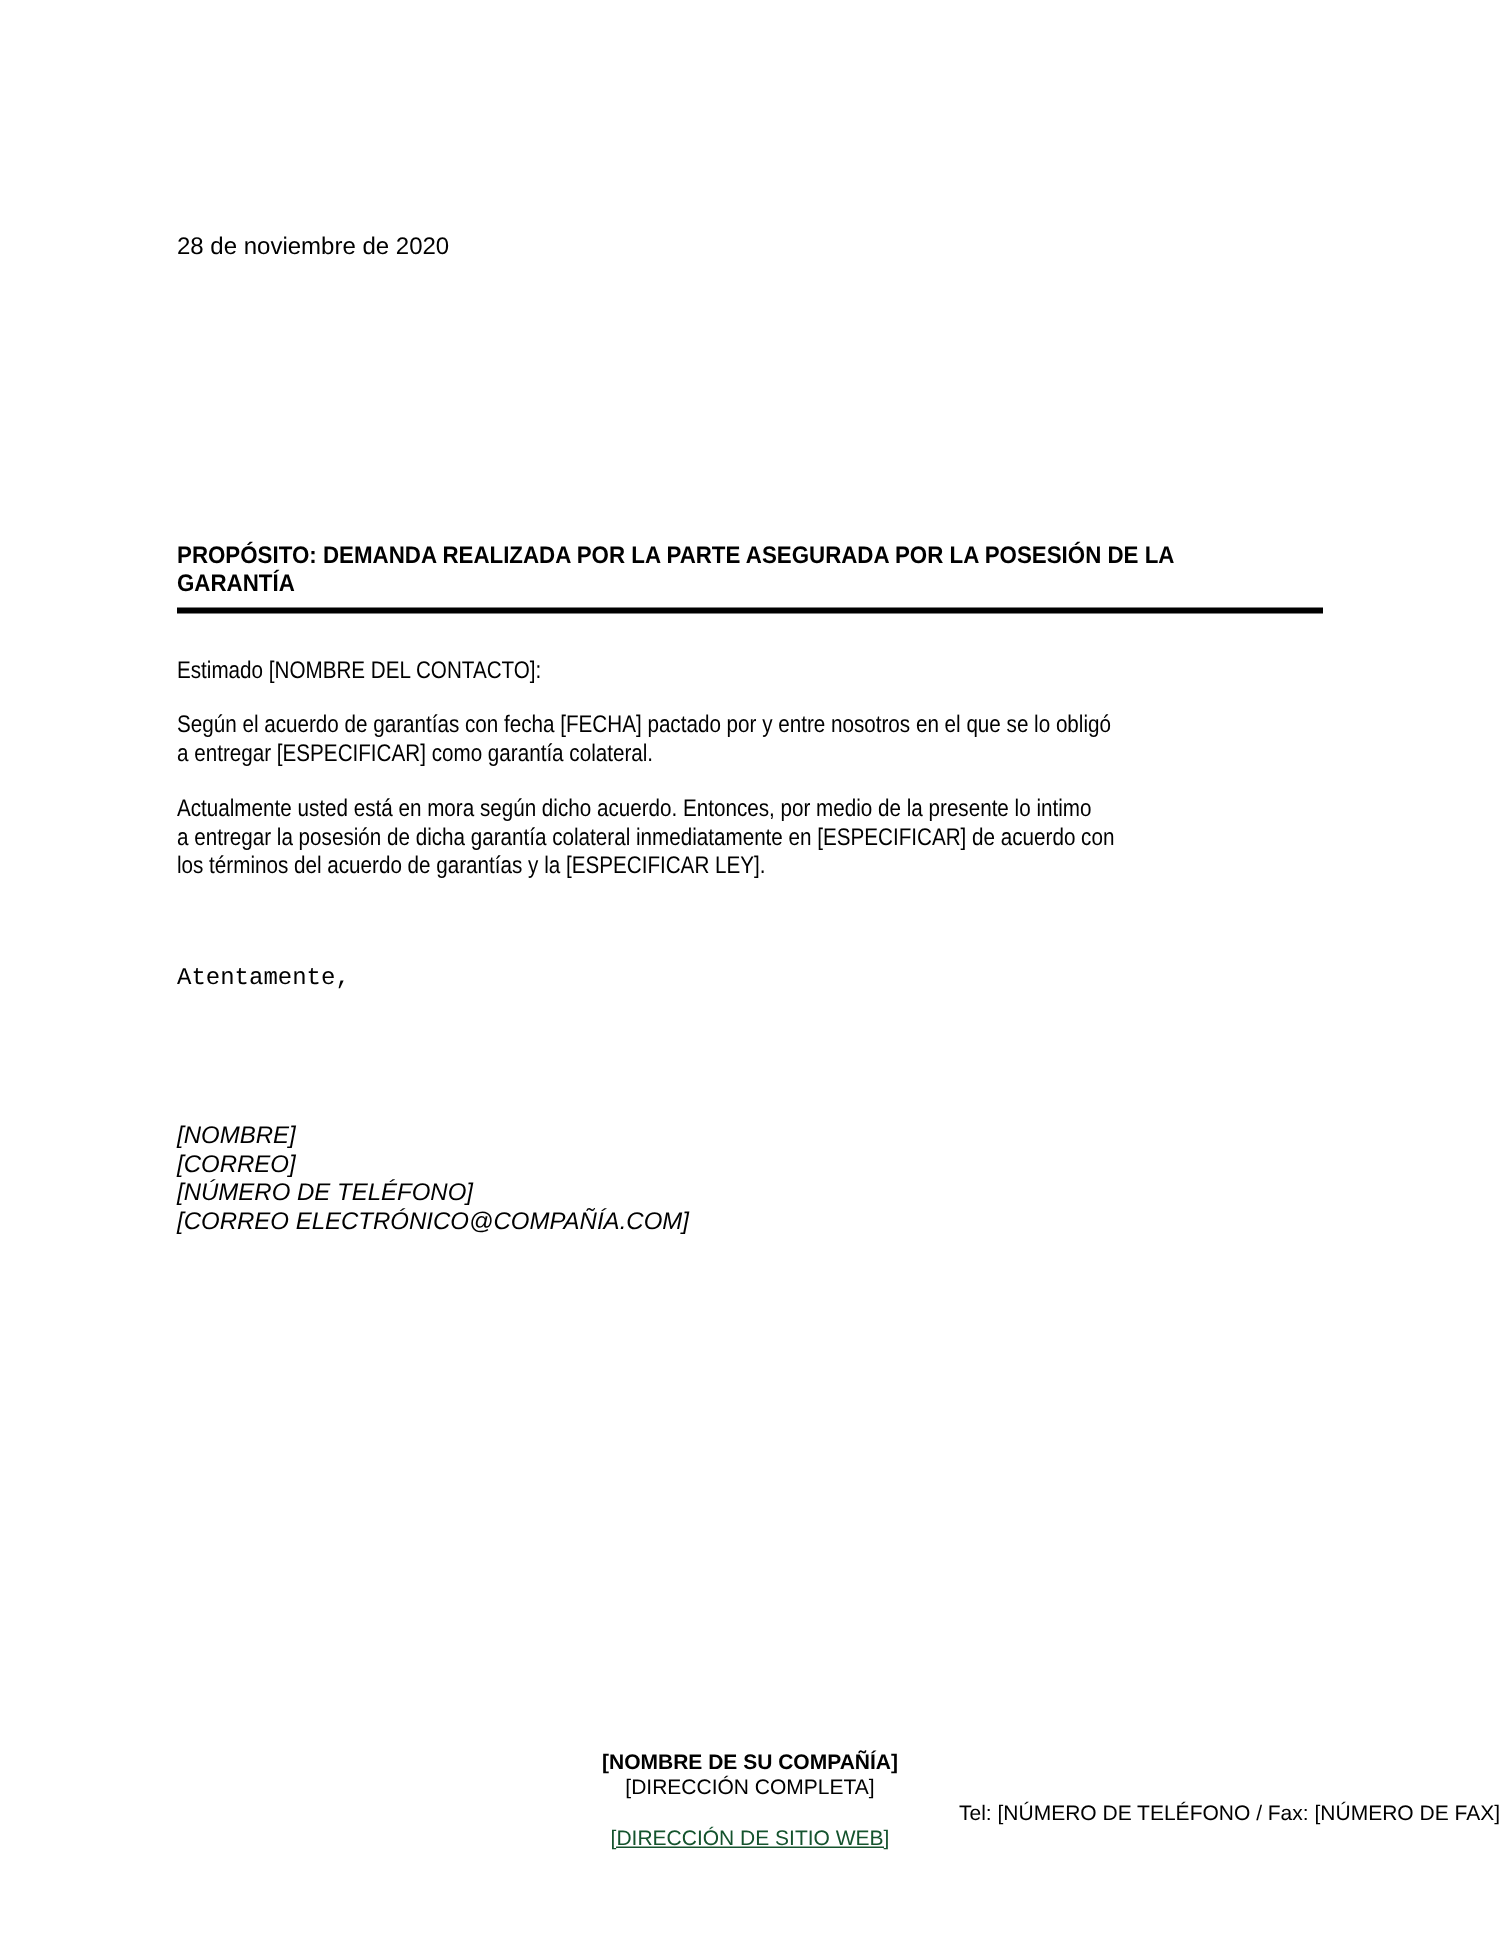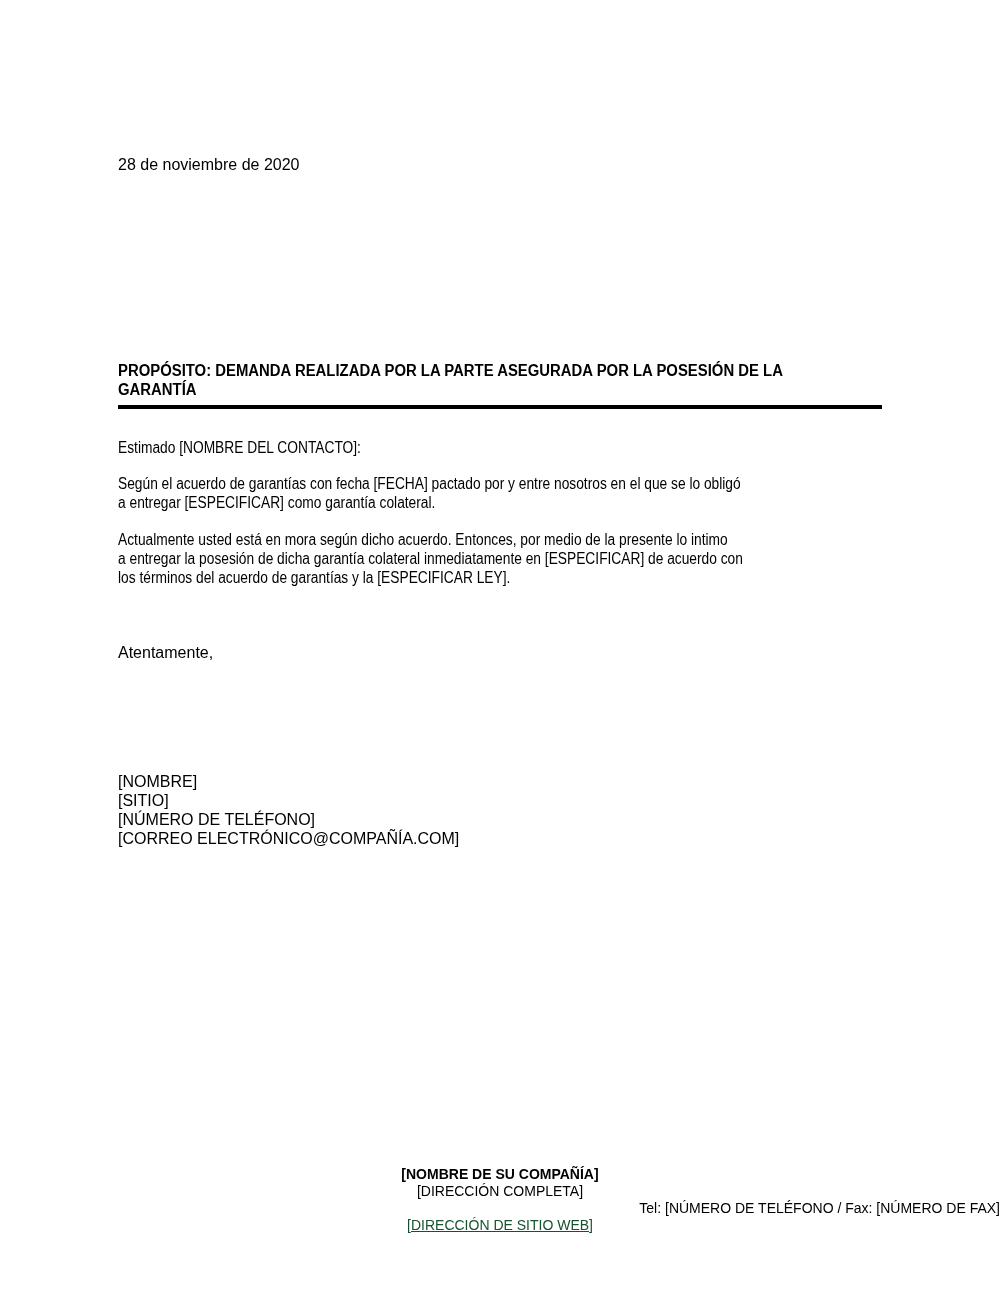--- a/index.html
+++ b/index.html
@@ -8,22 +8,22 @@
   .txt { font-family: "Liberation Sans", sans-serif; font-size: 16px; line-height: 19px; position: absolute; left: 118px; white-space: nowrap; }
   .narrow { font-family: "Liberation Sans Narrow", "Liberation Sans", sans-serif; font-size: 16px; line-height: 19px; position: absolute; left: 118px; white-space: nowrap; transform-origin: left top; }
   .line { display: block; }
   #date { top: 155px; }
   #address { top: 211px; }
   #purpose { top: 361px; width: 764px; font-weight: bold; font-family: "Liberation Sans", sans-serif; font-size: 16px; line-height: 19px; position: absolute; left: 118px; transform: scaleX(0.93); transform-origin: left top; width: 822px; text-align: justify; text-align-last: left; }
   #rule { position: absolute; left: 118px; top: 405px; width: 764px; height: 4px; background: #000; }
   #salutation { top: 438px; transform: scaleX(0.86); }
   #para1 { top: 474px; transform: scaleX(0.86); }
   #para2 { top: 530px; transform: scaleX(0.86); }
-  #closing { top: 643px; }
-  #signature { top: 772px; }
+  #closing { top: 643px; font-family: Liberation Mono, monospace; }
+  #signature { top: 748px; font-style: italic; }
   .footer { position: absolute; left: 0; width: 1000px; text-align: center; font-family: "Liberation Sans", sans-serif; font-size: 14px; line-height: 18px; }
   #footer-company { top: 1165px; font-weight: bold; }
   #footer-address { top: 1182px; text-align: center; }
   #footer-tel { top: 1199px; text-align: right; }
   #footer-web { top: 1216px; }
   #footer-web a { color: #14532d; text-decoration: underline; }
 </style>
 </head>
 <body>
 
@@ -49,21 +49,21 @@
   <div id="para2" class="narrow">
     <span class="line">Actualmente usted está en mora según dicho acuerdo. Entonces, por medio de la presente lo intimo</span>
     <span class="line">a entregar la posesión de dicha garantía colateral inmediatamente en [ESPECIFICAR] de acuerdo con</span>
     <span class="line">los términos del acuerdo de garantías y la [ESPECIFICAR LEY].</span>
   </div>
 
   <div id="closing" class="txt">Atentamente,</div>
 
   <div id="signature" class="txt">
     <span class="line">[NOMBRE]</span>
-    <span class="line">[SITIO]</span>
+    <span class="line">[CORREO]</span>
     <span class="line">[NÚMERO DE TELÉFONO]</span>
     <span class="line">[CORREO ELECTRÓNICO@COMPAÑÍA.COM]</span>
   </div>
 
   <div id="footer-company" class="footer">[NOMBRE DE SU COMPAÑÍA]</div>
   <div id="footer-address" class="footer">[DIRECCIÓN COMPLETA]</div>
   <div id="footer-tel" class="footer">Tel: [NÚMERO DE TELÉFONO / Fax: [NÚMERO DE FAX]</div>
   <div id="footer-web" class="footer">
     <a href="#">[DIRECCIÓN DE SITIO WEB]</a>
   </div>

